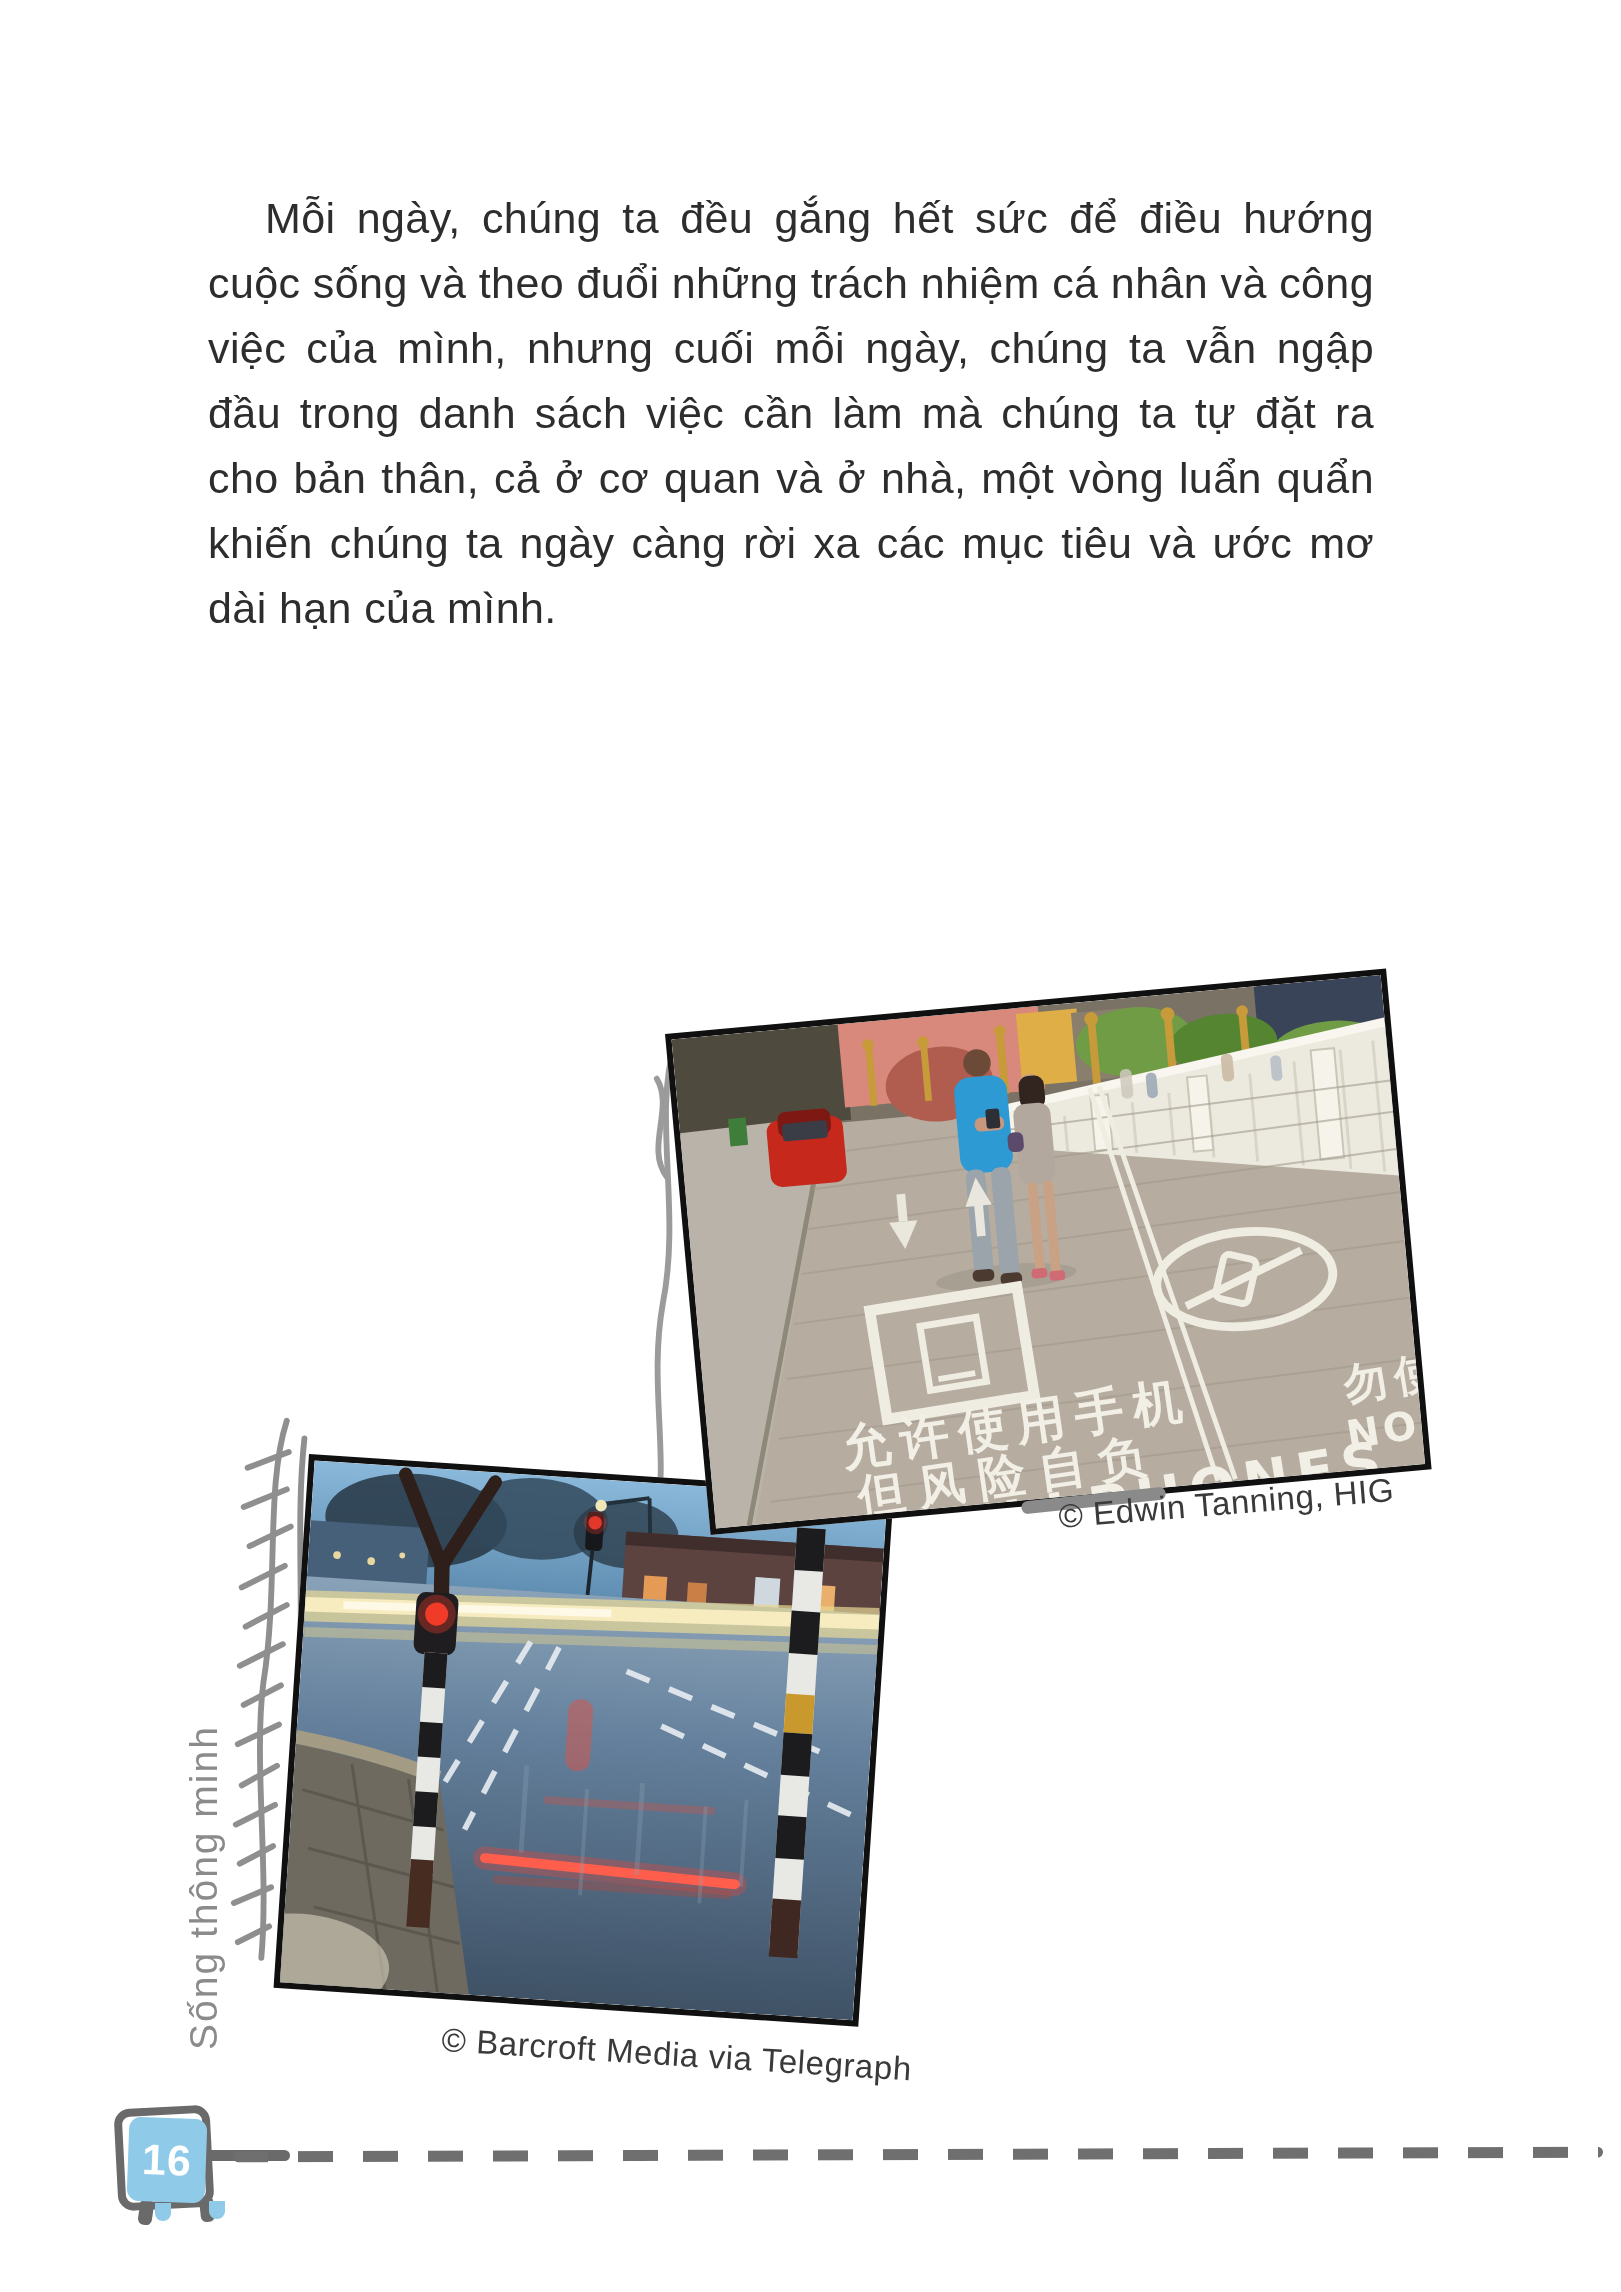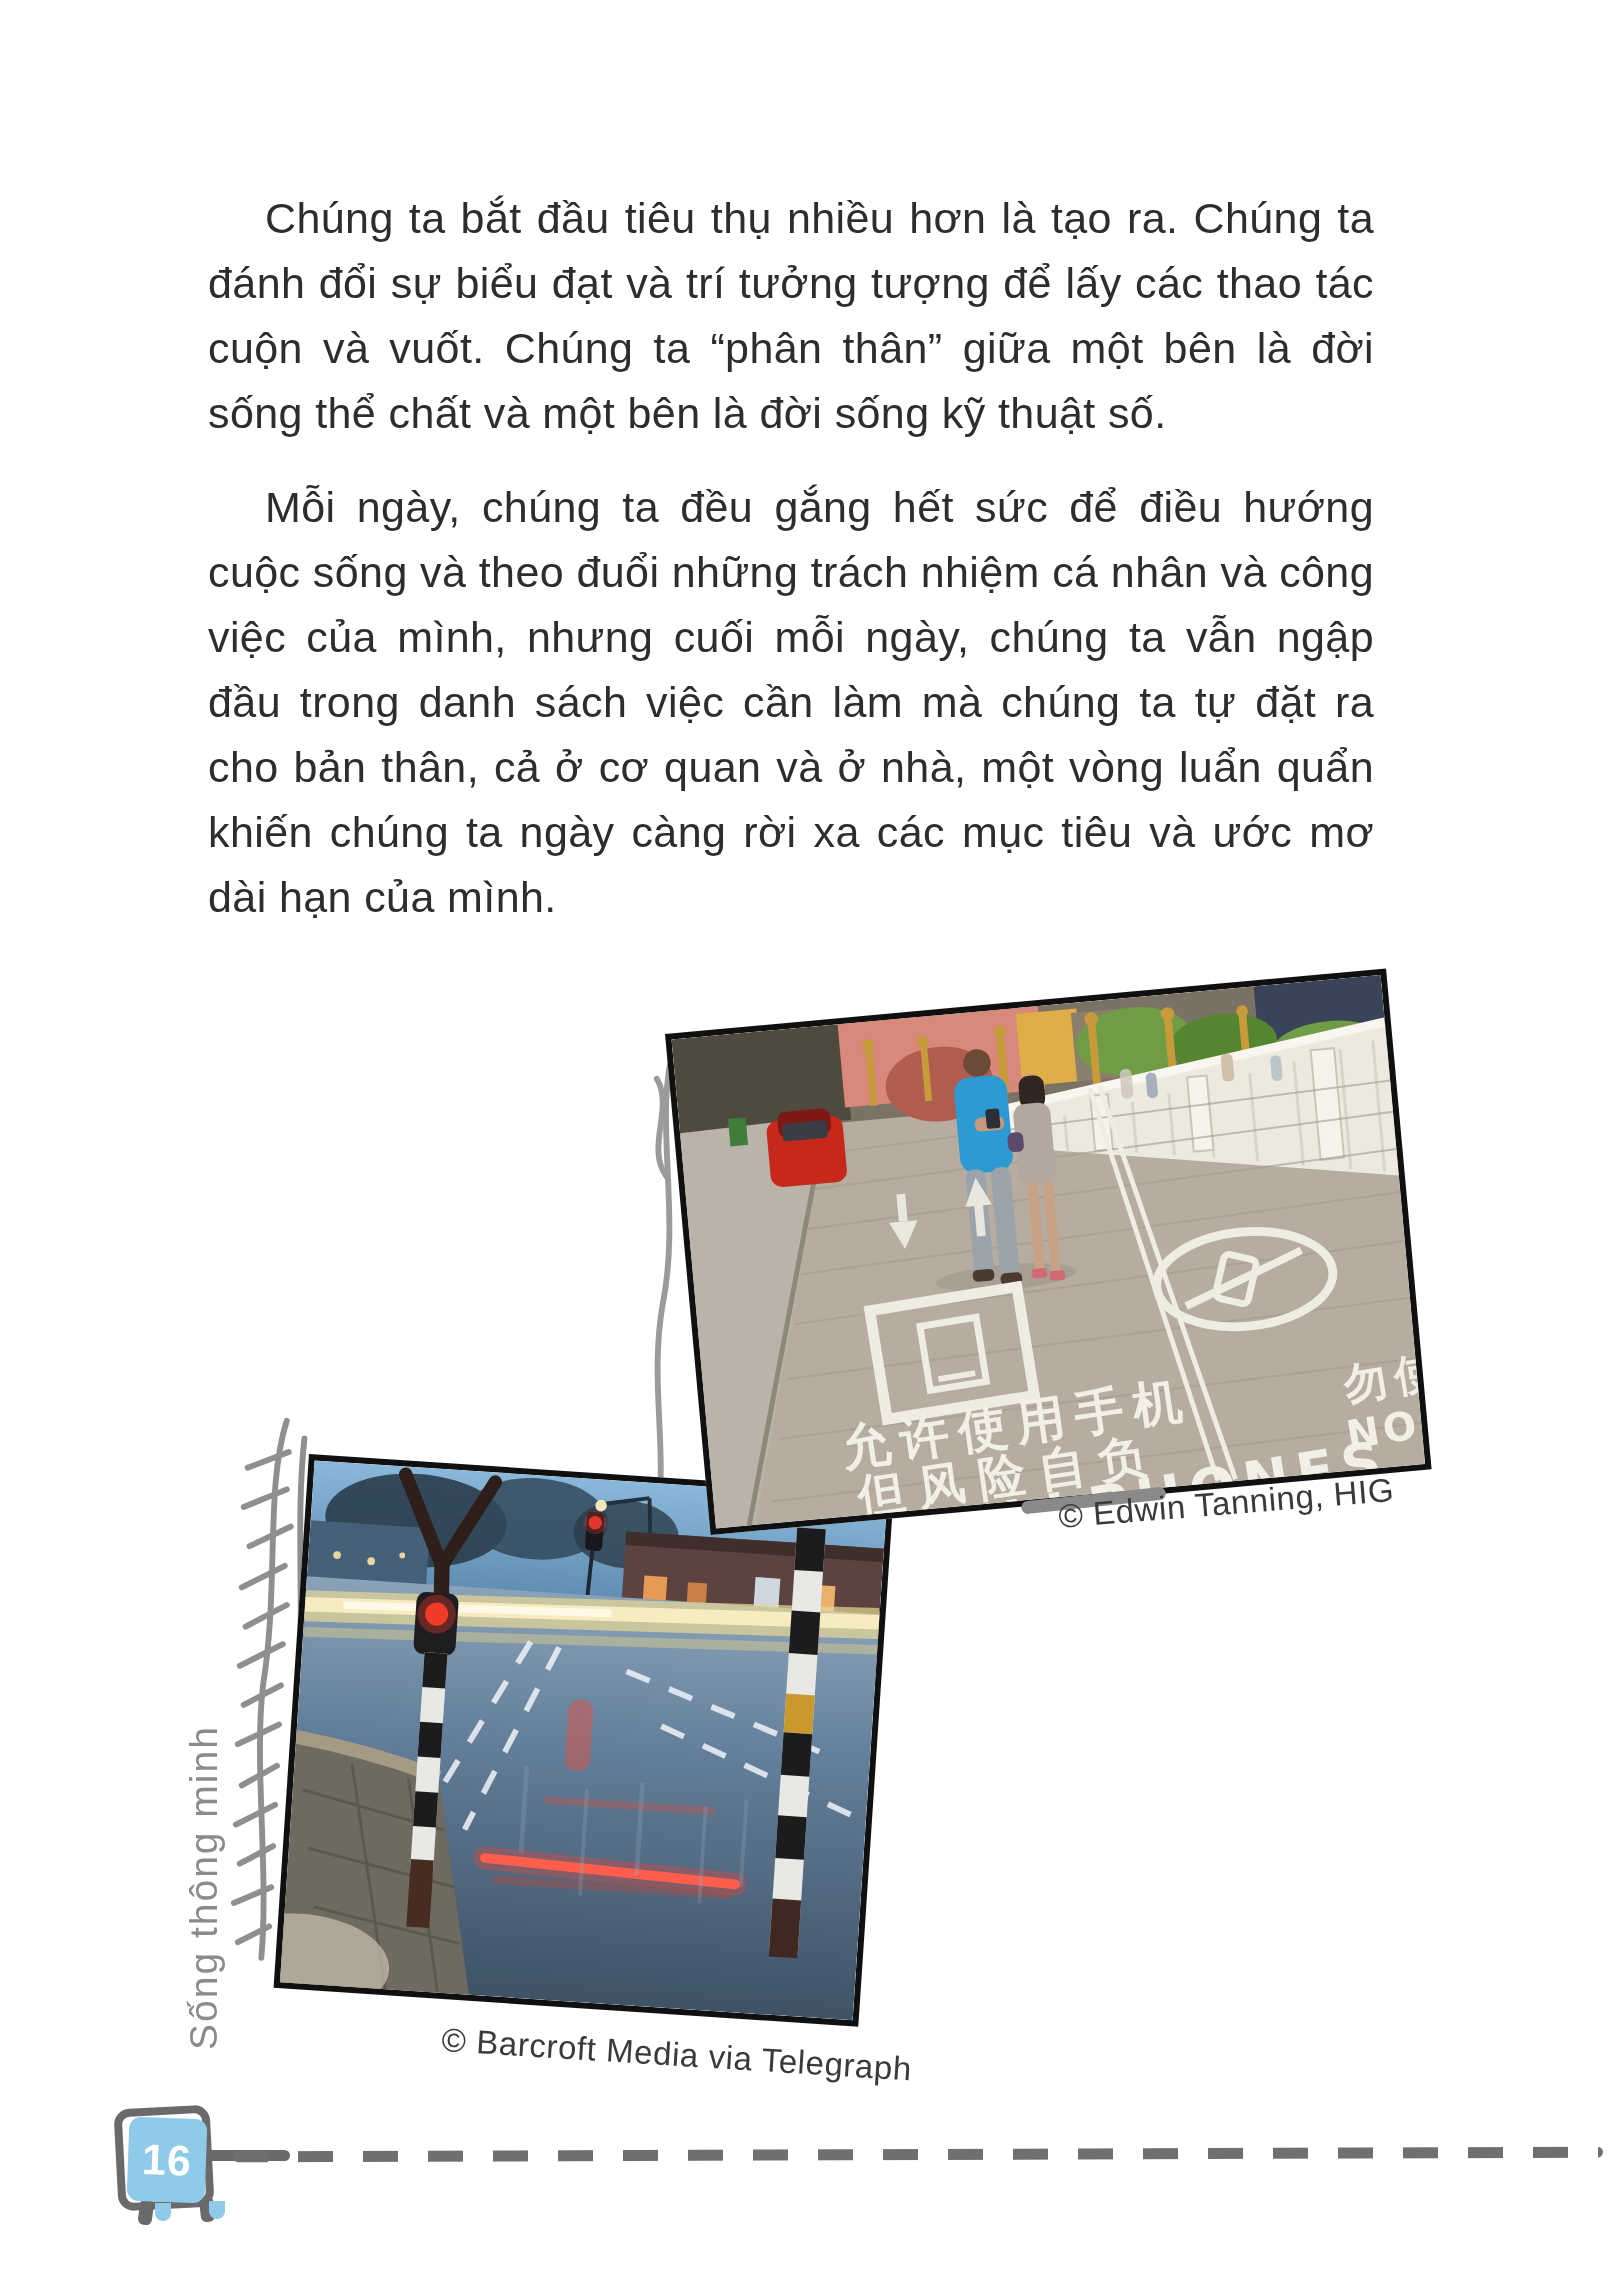--- a/index.html
+++ b/index.html
@@ -48,21 +48,20 @@
   .divider{position:absolute;left:233px;top:2149px;width:1370px;height:10.8px;z-index:5;
            background:repeating-linear-gradient(90deg,#6f6f6f 0 35px,transparent 35px 65px);
            border-radius:5.9px;transform:rotate(-.2deg);}
 </style>
 </head>
 <body>
 
 <div class="page">
 
   <div class="bodytext">
-    <p>Chúng ta bắt đầu tiêu thụ nhiều hơn là tạo ra. Chúng ta đánh đổi sự biểu đạt và trí tưởng tượng để lấy các thao tác cuộn và vuốt. Chúng ta “phân thân” giữa một bên là đời sống thể chất và một bên là đời sống kỹ thuật số.</p>
     <p>Mỗi ngày, chúng ta đều gắng hết sức để điều hướng cuộc sống và theo đuổi những trách nhiệm cá nhân và công việc của mình, nhưng cuối mỗi ngày, chúng ta vẫn ngập đầu trong danh sách việc cần làm mà chúng ta tự đặt ra cho bản thân, cả ở cơ quan và ở nhà, một vòng luẩn quẩn khiến chúng ta ngày càng rời xa các mục tiêu và ước mơ dài hạn của mình.</p>
   </div>
 
   <svg class="scribble" style="left:588px;top:1010px;" width="118" height="667" viewBox="0 0 120 680">
     <g fill="none" stroke="#9b9b9b" stroke-width="6" stroke-linecap="round">
       <path d="M88 35 C 66 110, 95 205, 76 300 C 62 380, 82 450, 70 520 C 62 575, 84 620, 78 655"></path>
       <path d="M70 70 C 88 100, 58 140, 80 170"></path>
       <path d="M45 480 C 62 510, 76 540, 66 590"></path>
       <path d="M34 520 C 55 535, 70 548, 80 572"></path>
       <path d="M52 600 C 64 622, 58 642, 70 662"></path>

